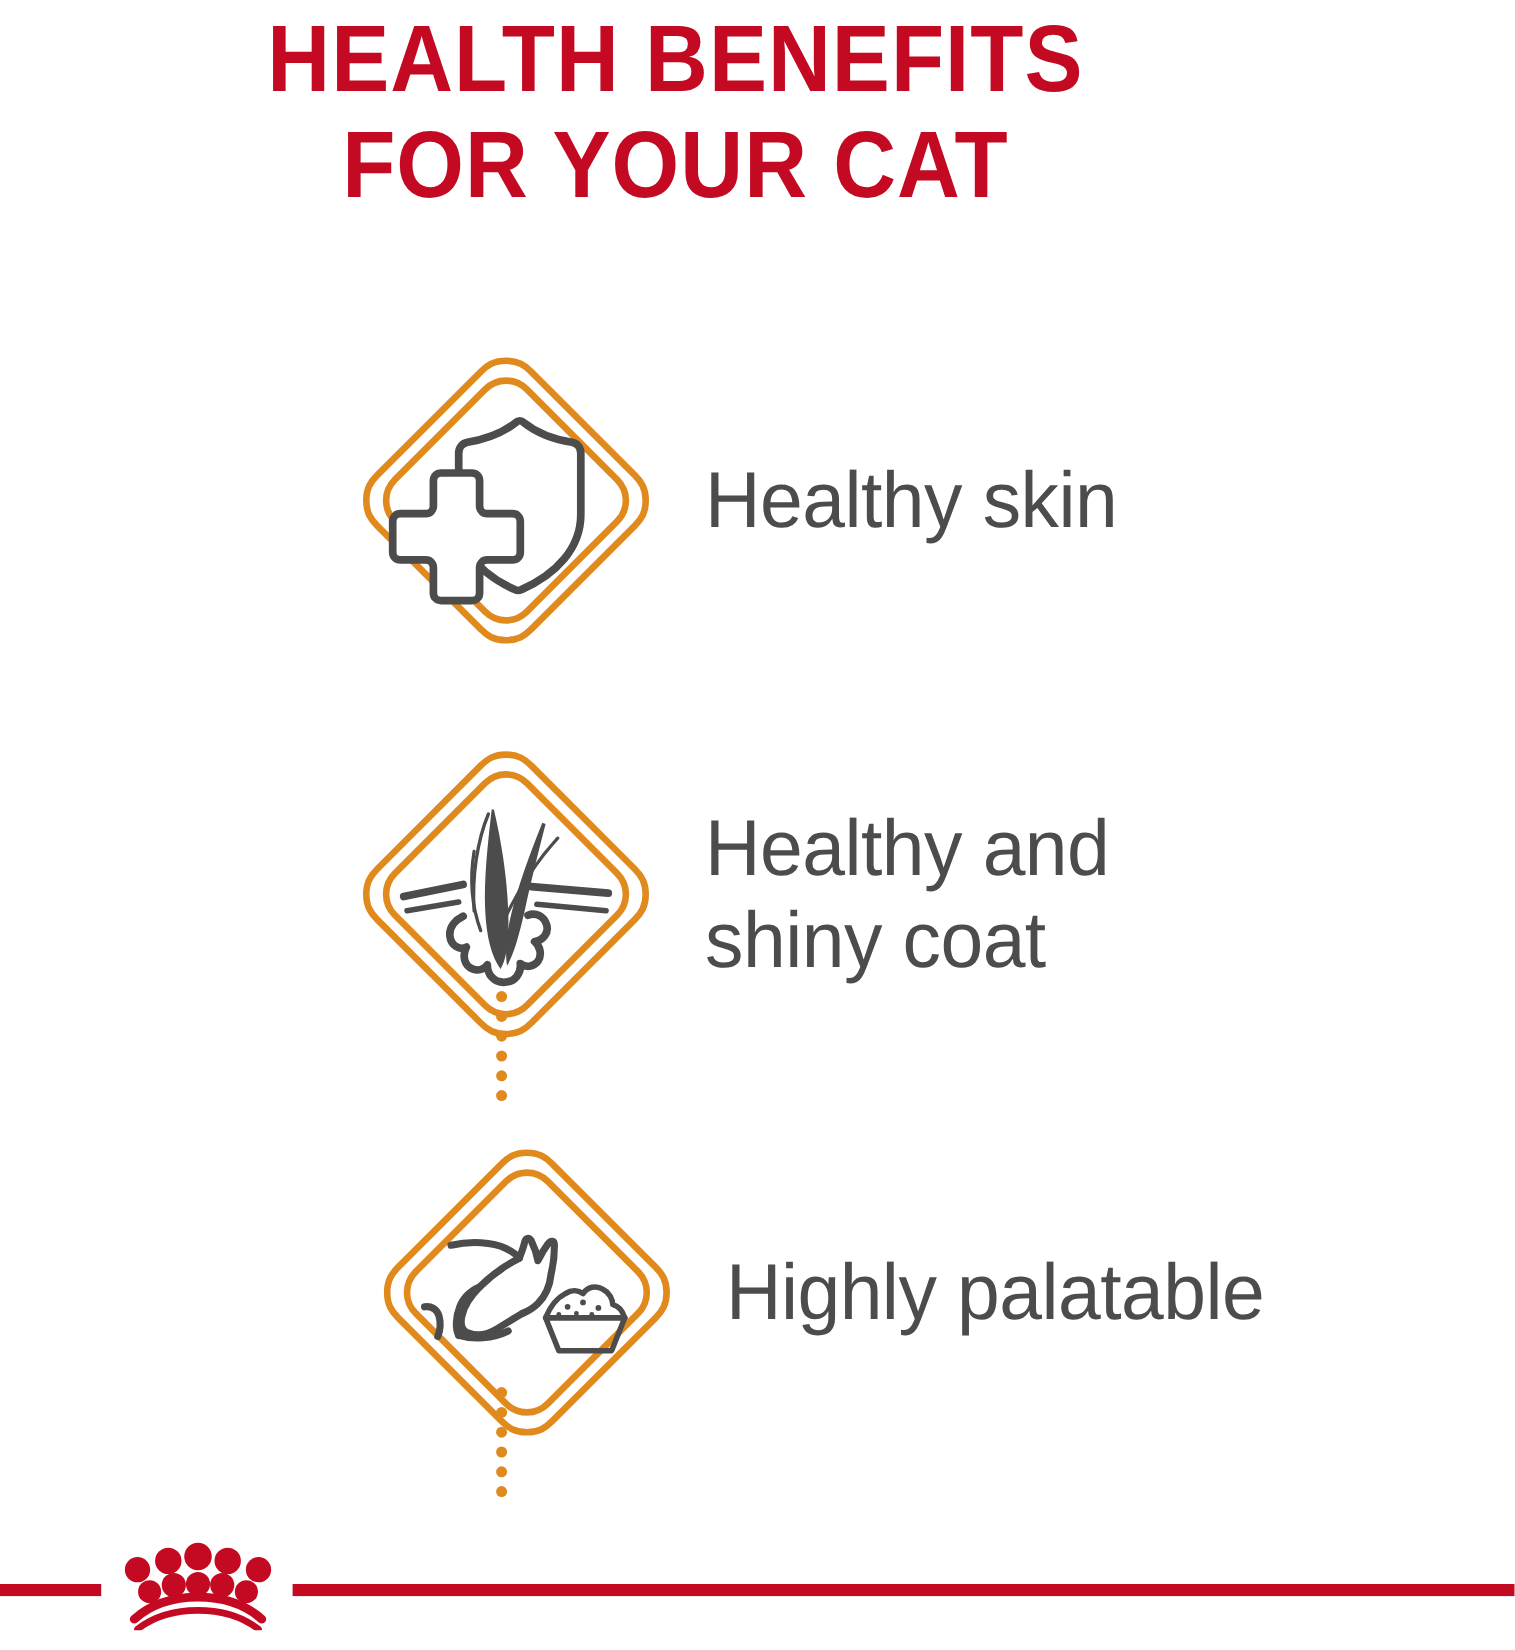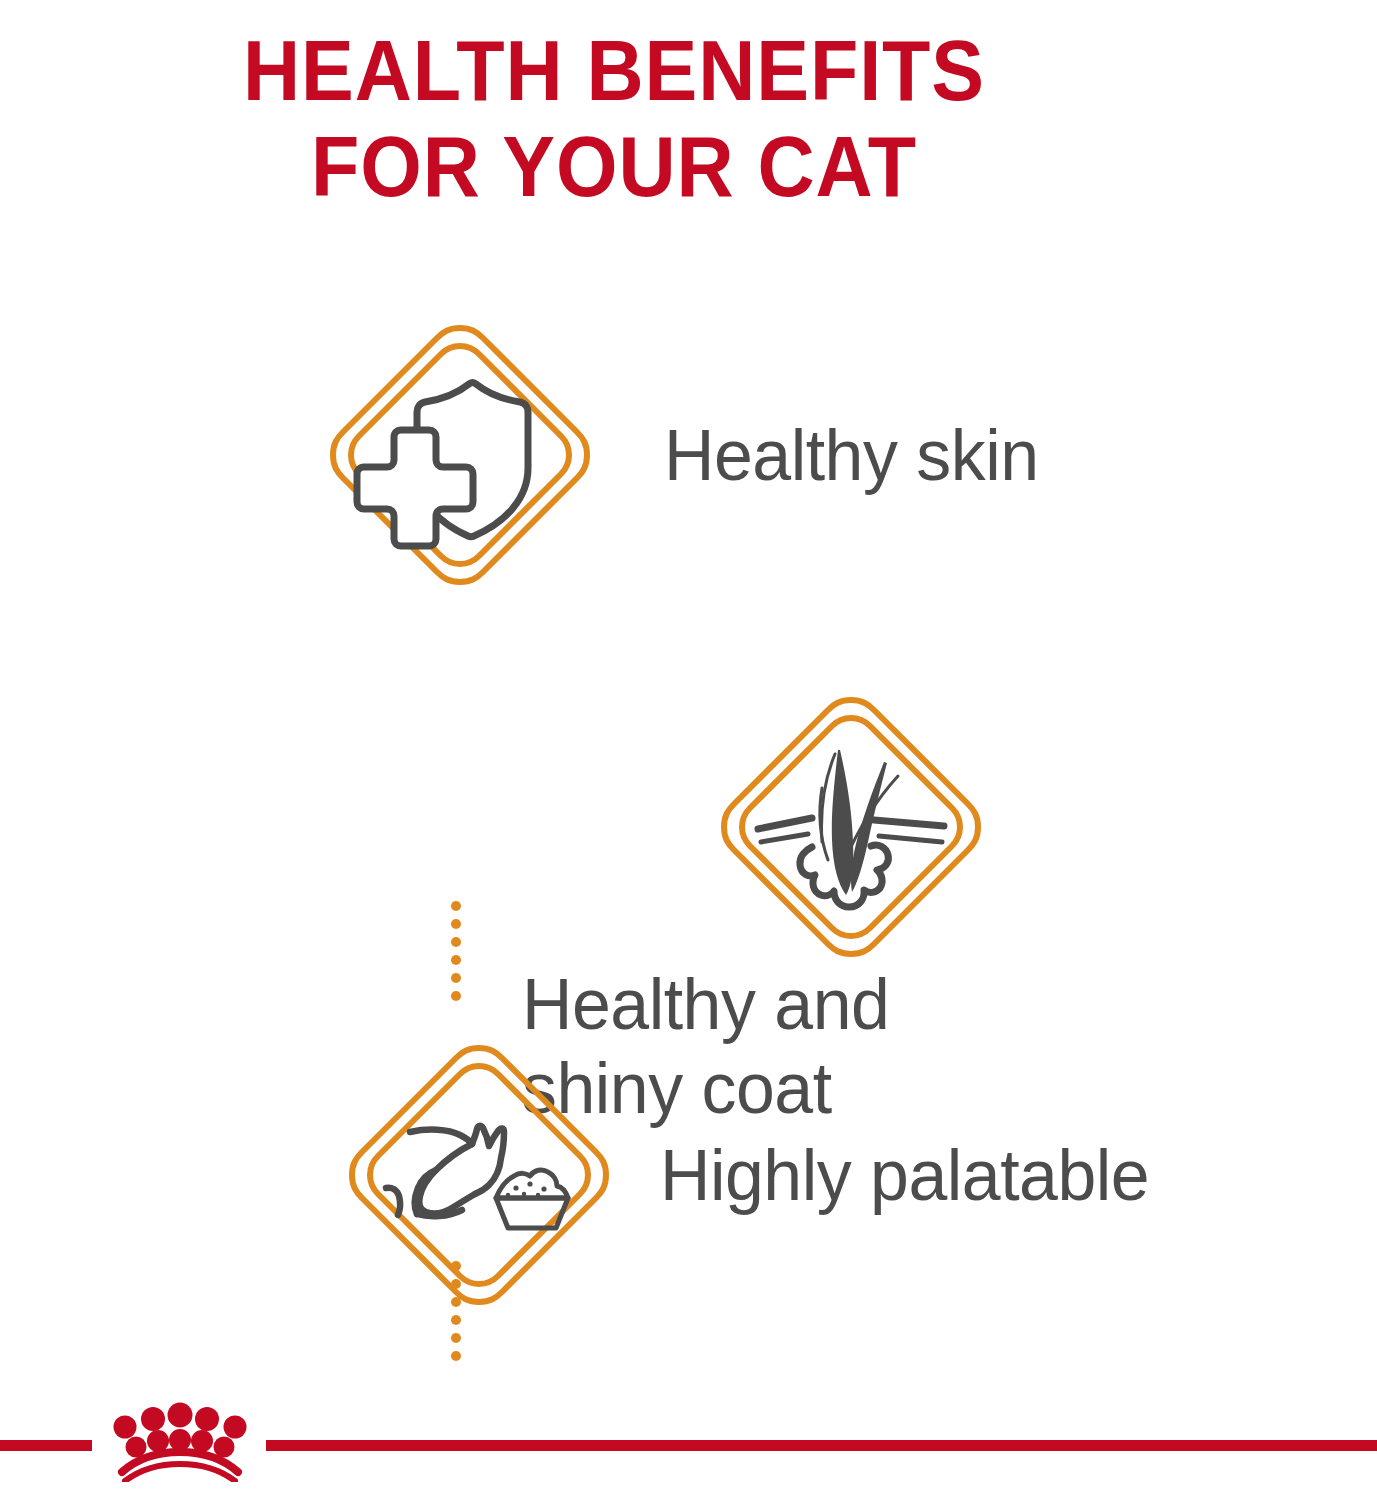--- a/index.html
+++ b/index.html
@@ -16,21 +16,20 @@
     -webkit-font-smoothing: antialiased;
   }
 
   
   .title-block {
     position: absolute;
     top: 0px;
     left: 0;
     width: 1228px;
     text-align: center;
-    margin-top: 16px;
   }
   .title-line {
     display: block;
     color: #C30A22;
     font-family: "Liberation Sans Narrow", "Liberation Sans", sans-serif;
     font-weight: bold;
     font-size: 86px;
     line-height: 96px;
     letter-spacing: 1px;
     transform: scaleX(0.92);
@@ -49,22 +48,22 @@
     height: 1010px;
   }
   .benefit-row {
     position: absolute;
     left: 0;
     width: 1377px;
     height: 270px;
     display: flex;
     align-items: center;
   }
-  .benefit-row.r1 { top: 10px; gap: 23px; }
-  .benefit-row.r2 { top: 382px; flex-direction: column; }
+  .benefit-row.r1 { top: 10px; }
+  .benefit-row.r2 { top: 368px; }
   .benefit-row.r3 { top: 730px; margin-left: 19px; }
 
   .icon-badge {
     position: relative;
     width: 270px;
     height: 270px;
     margin-left: 325px;
     flex: 0 0 270px;
   }
   .icon-badge svg { display: block; width: 270px; height: 270px; }

